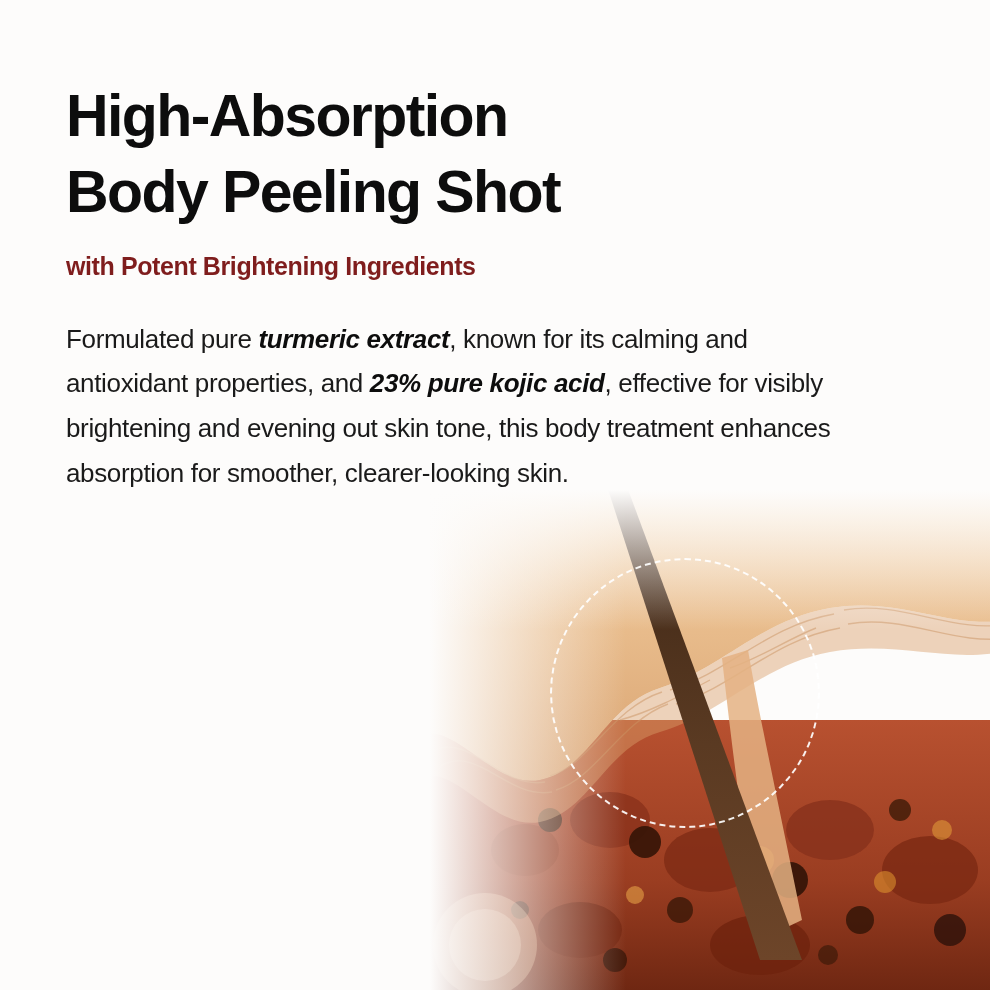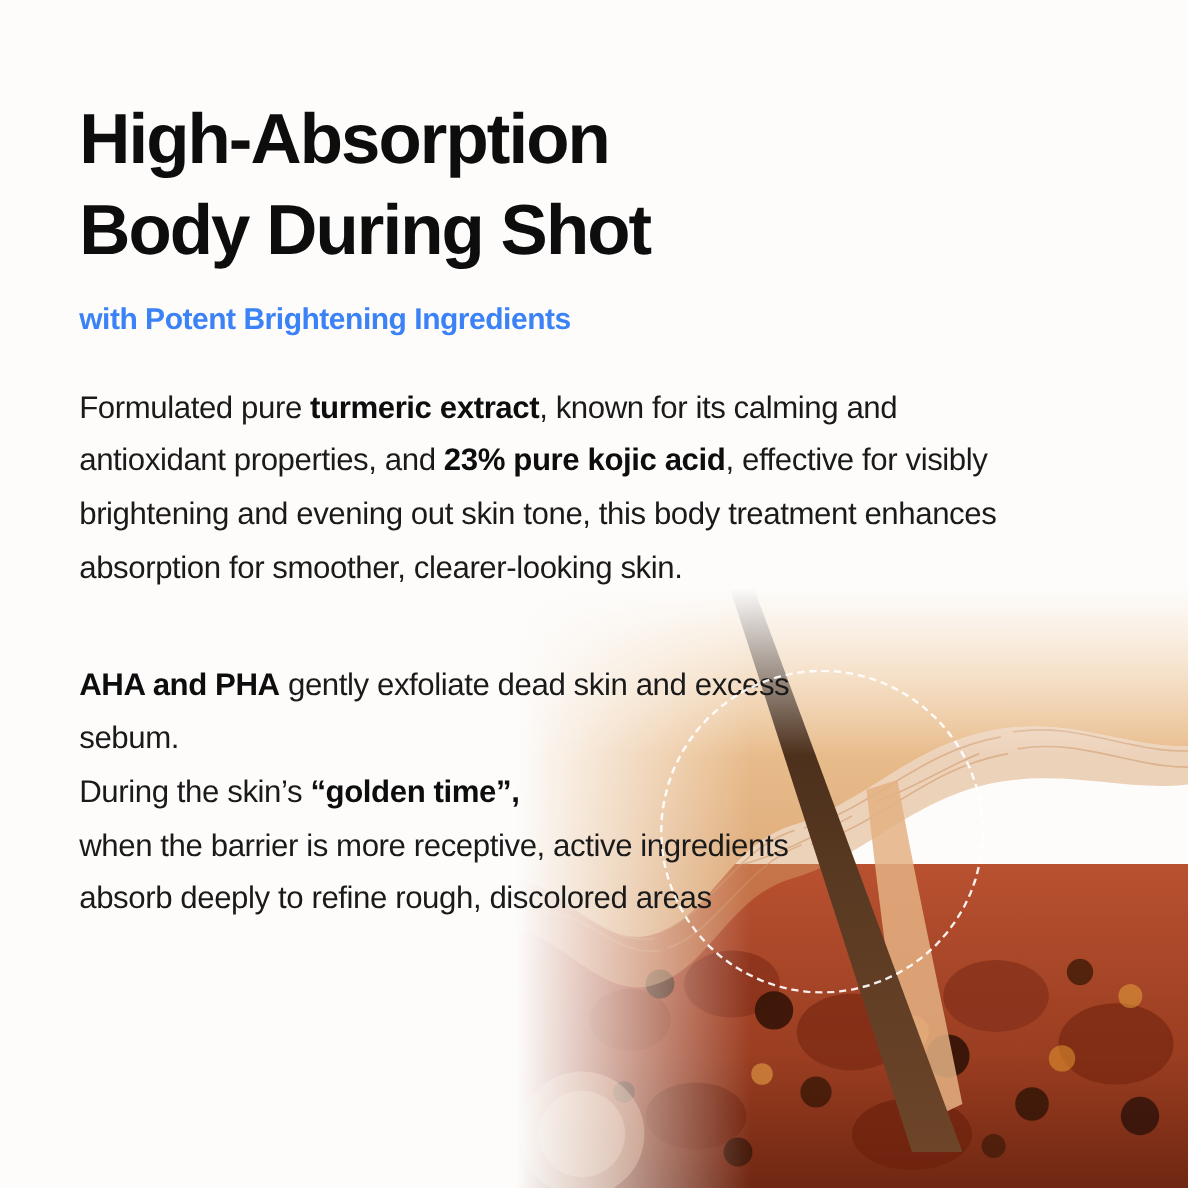--- a/index.html
+++ b/index.html
@@ -51,21 +51,21 @@
     color: #0d0d0d;
     white-space: pre-line;
   }
 
   .subtitle {
     margin-top: 20px;
     font-size: 25px;
     line-height: 1.3;
     font-weight: bold;
     letter-spacing: -0.4px;
-    color: #3b82f6;
+    color: #7f1d1d;
   }
 
   .para {
     font-size: 26px;
     line-height: 1.72;
     color: #1a1a1a;
     letter-spacing: -0.35px;
   }
 
   .para.first {
@@ -74,20 +74,21 @@
   }
 
   .para.second {
     margin-top: 52px;
     width: 600px;
   }
 
   .para b {
     font-weight: bold;
     color: #0d0d0d;
+    font-style: italic;
   }
 
   
   .dashed-circle {
     position: absolute;
     left: 120px;
     top: 68px;
     width: 270px;
     height: 270px;
     border: 2px dashed rgba(255,255,255,0.92);
@@ -204,19 +205,18 @@
 
       <rect x="0" y="0" width="560" height="500" fill="url(#leftFade)"></rect>
       <rect x="0" y="0" width="560" height="500" fill="url(#topFade)"></rect>
     </svg>
 
     <div class="dashed-circle"></div>
   </div>
 
   <div class="content">
     <h1 class="title">High-Absorption
-Body During Shot</h1>
+Body Peeling Shot</h1>
     <h2 class="subtitle">with Potent Brightening Ingredients</h2>
     <p class="para first"><span>Formulated pure </span><b>turmeric extract</b><span>, known for its calming and antioxidant properties, and </span><b>23% pure kojic acid</b><span>, effective for visibly brightening and evening out skin tone, this body treatment enhances absorption for smoother, clearer-looking skin.</span></p>
-    <p class="para second"><b>AHA and PHA</b><span> gently exfoliate dead skin and excess sebum.<br>During the skin’s </span><b>“golden time”,</b><span><br>when the barrier is more receptive, active ingredients absorb deeply to refine rough, discolored areas</span></p>
   </div>
 
 </div>
 
 </body></html>

